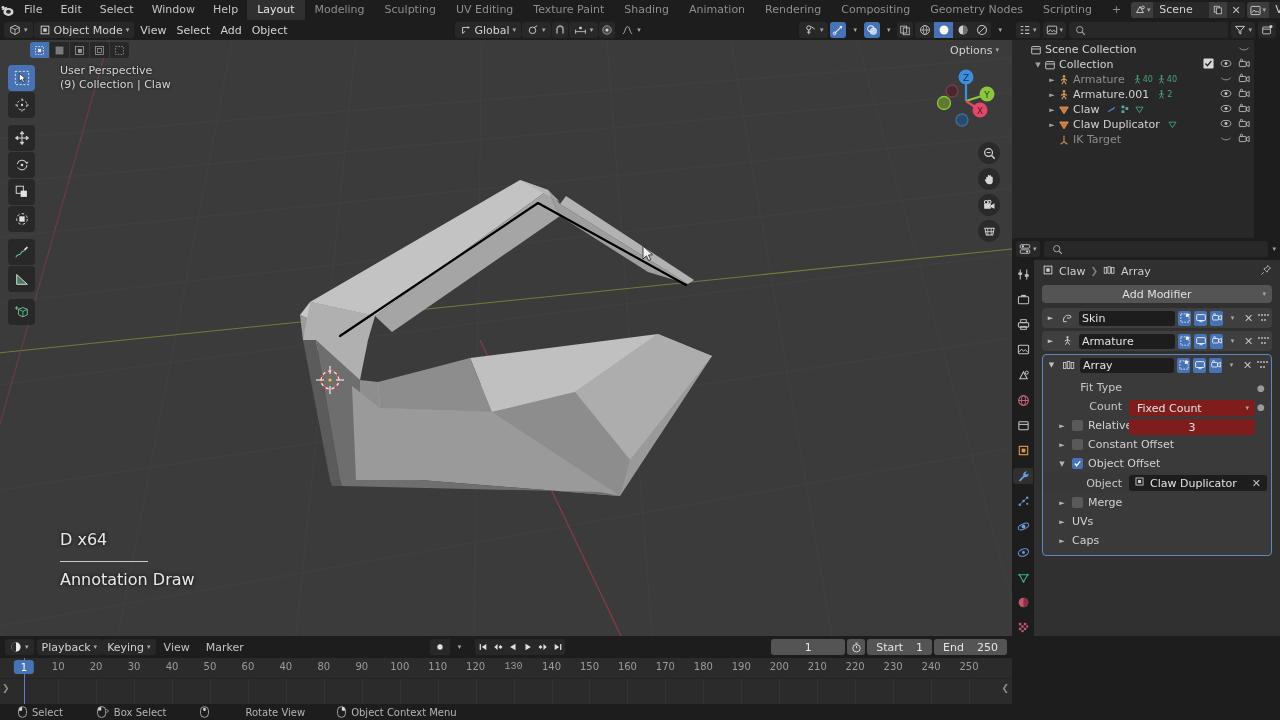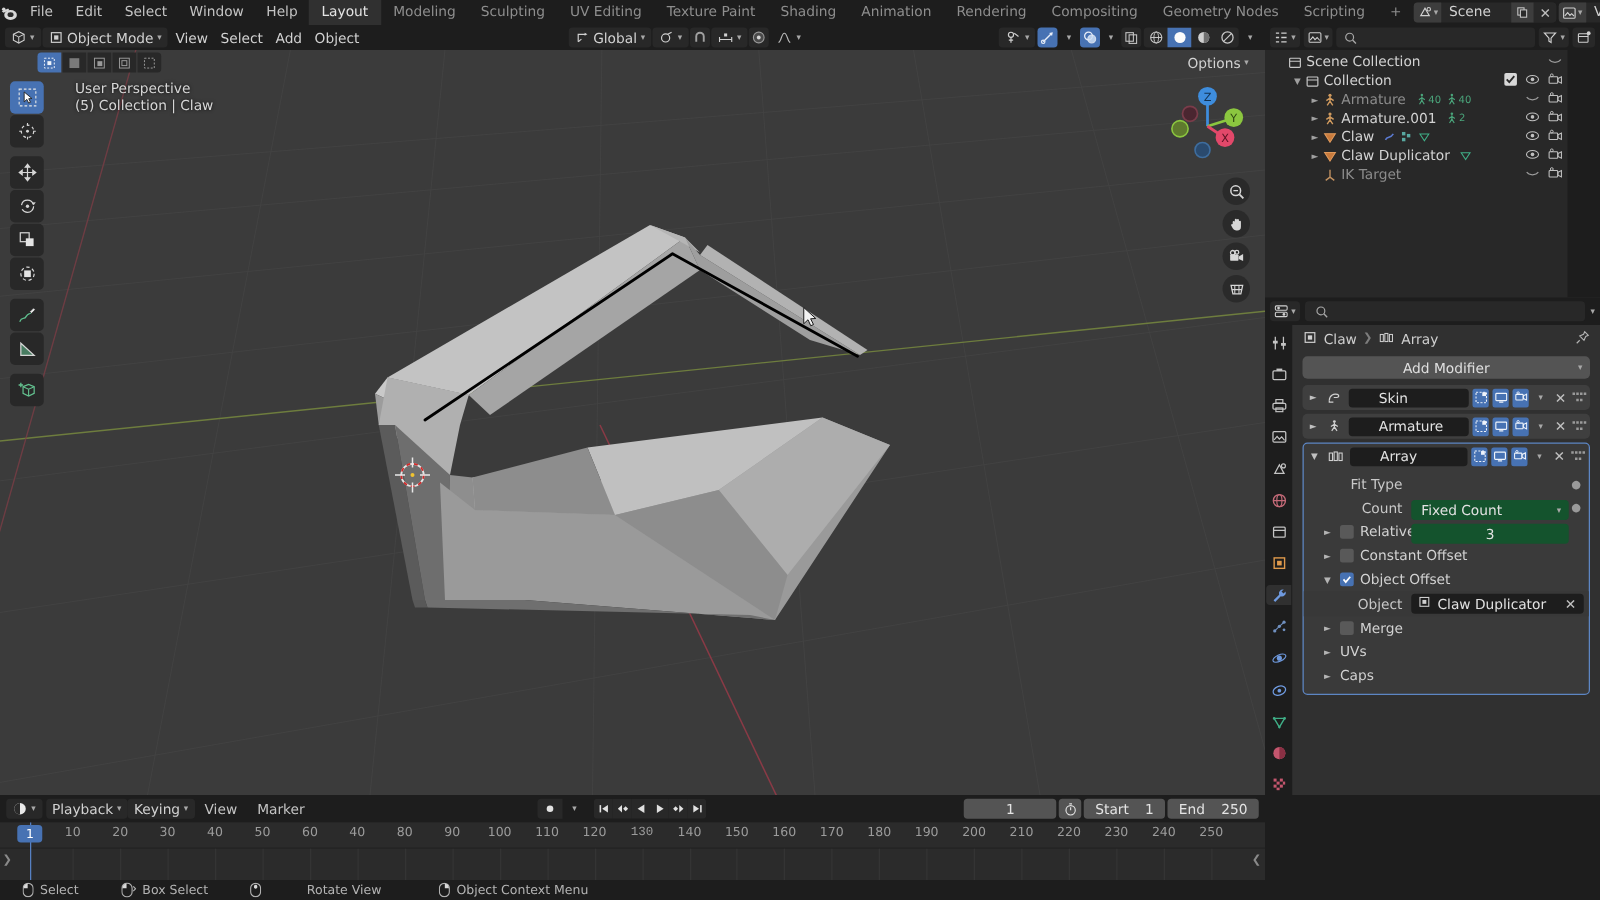--- a/index.html
+++ b/index.html
@@ -85,29 +85,29 @@
   #breadcrumb { height:22px; display:flex; align-items:center; gap:5px; padding:0 8px; font-size:11px; color:#cfcfcf; }
   .bc-sep { color:#7d7d7d; font-size:9px; }
   #addmod { margin:3px 8px 5px 8px; height:18px; background:#545454; border-radius:4px;
             display:flex; align-items:center; justify-content:center; position:relative; font-size:11px; color:#e0e0e0; }
   #addmod .caret { position:absolute; right:6px; }
   .mod { margin:0 8px 3px 8px; background:#3f3f3f; border-radius:4px; }
   .mod.active { border:1px solid #5d86c4; background:#3a3a3a; }
   .mod-head { height:20px; display:flex; align-items:center; gap:3px; padding:0 3px; }
   .mod-tri { width:11px; text-align:center; font-size:7px; color:#c0c0c0; }
   .mod-name { flex:1; height:15px; background:#1d1d1d; border-radius:3px; display:flex; align-items:center;
-              padding-left:24px; font-size:11px; color:#e2e2e2; }
+              padding-left:3px; font-size:11px; color:#e2e2e2; }
   .mod-tog { width:13px; height:15px; display:flex; align-items:center; justify-content:center; }
   .mod-tog.on { background:#4772b3; border-radius:2px; }
   .mod-x { width:13px; text-align:center; color:#c0c0c0; font-size:11px; }
   .mod-dots { width:11px; display:flex; flex-wrap:wrap; gap:1px; justify-content:center; }
   .mod-body { padding:3px 0 5px 0; }
   .prow { height:19px; display:flex; align-items:center; padding:0 4px 0 0; font-size:11px; }
   .plabel { width:86px; text-align:right; padding-right:7px; color:#c8c8c8; }
-  .pfield { flex:1; height:16px; background:#14532d; border-radius:3px; display:flex; align-items:center;
+  .pfield { flex:1; height:16px; background:#7f1d1d; border-radius:3px; display:flex; align-items:center;
             justify-content:center; position:relative; color:#e2e2e2; font-size:11px;margin-top:41px; }
   .pfield .caret { position:absolute; right:6px; }
   .pfield .lbl-left { position:absolute; left:8px; }
   .pdot { width:12px; text-align:center; color:#9a9a9a; font-size:9px; }
   .sub { height:19px; display:flex; align-items:center; gap:5px; padding-left:14px; font-size:11px; color:#d2d2d2; }
   .sub-tri { width:10px; text-align:center; font-size:7px; color:#b4b4b4; }
   .cbox { width:11px; height:11px; border-radius:2px; background:#595959; }
   .cbox.on { background:#4772b3; display:flex; align-items:center; justify-content:center; }
   .objrow { height:20px; background:#383838; display:flex; align-items:center; padding-right:4px; }
   .objlabel { width:86px; text-align:right; padding-right:7px; color:#c8c8c8; font-size:11px; }
@@ -270,23 +270,28 @@
       <line x1="0" y1="-14" x2="0" y2="-6" stroke="#e8e8e8" stroke-width="1.2"></line>
       <line x1="0" y1="6" x2="0" y2="14" stroke="#e8e8e8" stroke-width="1.2"></line>
     </g>
     <g transform="translate(643,206)">
       <path d="M0 0 L0 13 L3.4 9.8 L5.6 14.6 L7.8 13.6 L5.5 9 L9.6 8.8 Z" fill="#f2f2f2" stroke="#1a1a1a" stroke-width="0.8"></path>
     </g>
   </svg>
 
   <div id="vp-info">
     <div>User Perspective</div>
-    <div>(5) Collection | Claw</div>
+    <div>(9) Collection | Claw</div>
   </div>
 
+  <div id="vp-annot">
+    <div class="aline1">D x64</div>
+    <div class="arule"></div>
+    <div class="aline2">Annotation Draw</div>
+  </div>
 
   <div id="vp-tools">
     <div class="tool on">
       <svg width="16" height="16" viewBox="0 0 18 18">
           <rect x="1.5" y="1.5" width="15" height="15" fill="none" stroke="#e8e8e8" stroke-width="1" stroke-dasharray="2.4 1.8"></rect>
           <path d="M6 4 L6 13 L8.4 10.7 L10 14 L11.7 13.3 L10.1 10.1 L13 9.9 Z" fill="#fff" stroke="#1f1f1f" stroke-width="0.8"></path>
         </svg>
     </div>
     <div class="tool">
       <svg width="16" height="16" viewBox="0 0 18 18">
@@ -1323,21 +1328,21 @@
       </div>
       <div class="st-item" style="margin-left: 34px; gap: 36px;">
         <span style="display: flex;">
           <svg width="9" height="12" viewBox="0 0 10 13">
             <rect x="0.6" y="0.6" width="8.8" height="11.8" rx="4.2" fill="none" stroke="#b0b0b0" stroke-width="1"></rect>
             <rect x="3.6" y="1.8" width="2.8" height="3.6" rx="1.3" fill="#d8d8d8"></rect>
           </svg>
         </span>
         <span>Rotate View</span>
       </div>
-      <div class="st-item" style="margin-left: 46px;">
+      <div class="st-item" style="margin-left: 32px;">
         <span style="display: flex;">
           <svg width="9" height="12" viewBox="0 0 10 13">
             <rect x="0.6" y="0.6" width="8.8" height="11.8" rx="4.2" fill="none" stroke="#b0b0b0" stroke-width="1"></rect>
             <path d="M9.4 5 L5.4 5 L5.4 0.8 A4.2 4.2 0 019 4.6 Z" fill="#d8d8d8"></path>
           </svg>
         </span>
         <span>Object Context Menu</span>
       </div>
     </div>
 </div>

